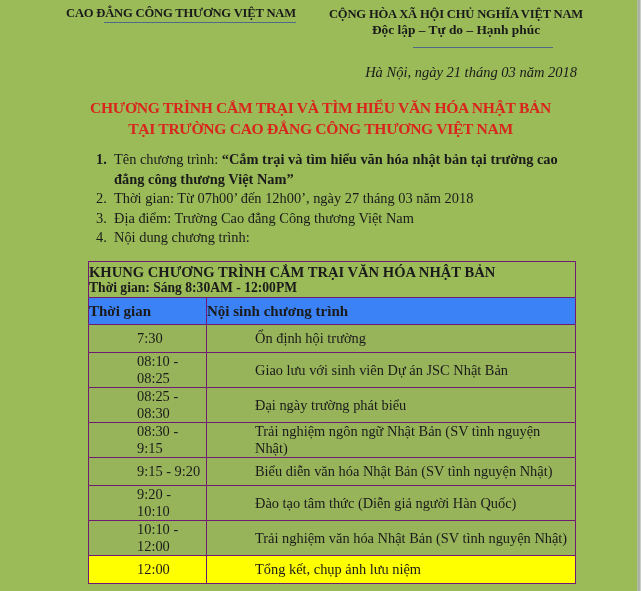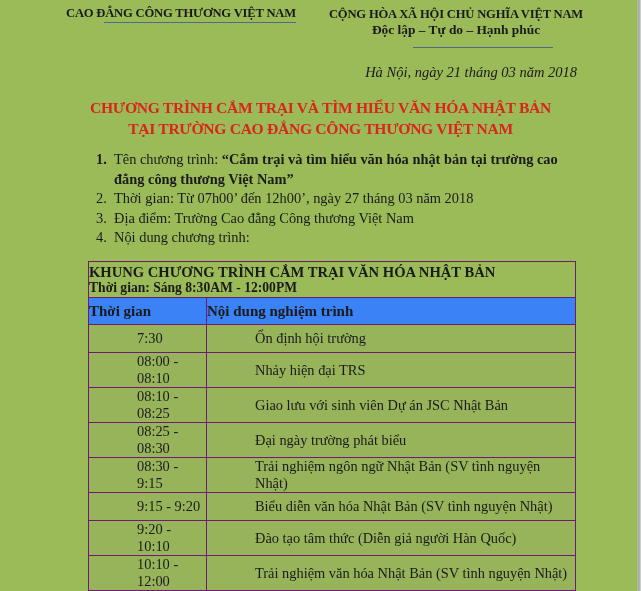--- a/index.html
+++ b/index.html
@@ -172,29 +172,25 @@
 <table class="schedule">
   <tbody>
       <tr>
     <td class="caption-cell" colspan="2">
       <div>KHUNG CHƯƠNG TRÌNH CẮM TRẠI VĂN HÓA NHẬT BẢN</div>
       <div class="c2">Thời gian: Sáng 8:30AM - 12:00PM</div>
     </td>
   </tr>
   <tr class="head-row">
     <th class="col-time">Thời gian</th>
-    <th>Nội dung nghiệm trình</th>
+    <th>Nội sinh chương trình</th>
   </tr>
   <tr class="body-row">
     <td>7:30</td>
     <td>Ổn định hội trường</td>
-  </tr>
-  <tr class="body-row">
-    <td>08:00 - 08:10</td>
-    <td>Nhảy hiện đại TRS</td>
   </tr>
   <tr class="body-row">
     <td>08:10 - 08:25</td>
     <td>Giao lưu với sinh viên Dự án JSC Nhật Bản</td>
   </tr>
   <tr class="body-row">
     <td>08:25 - 08:30</td>
     <td>Đại ngày trường phát biểu</td>
   </tr>
   <tr class="body-row">

